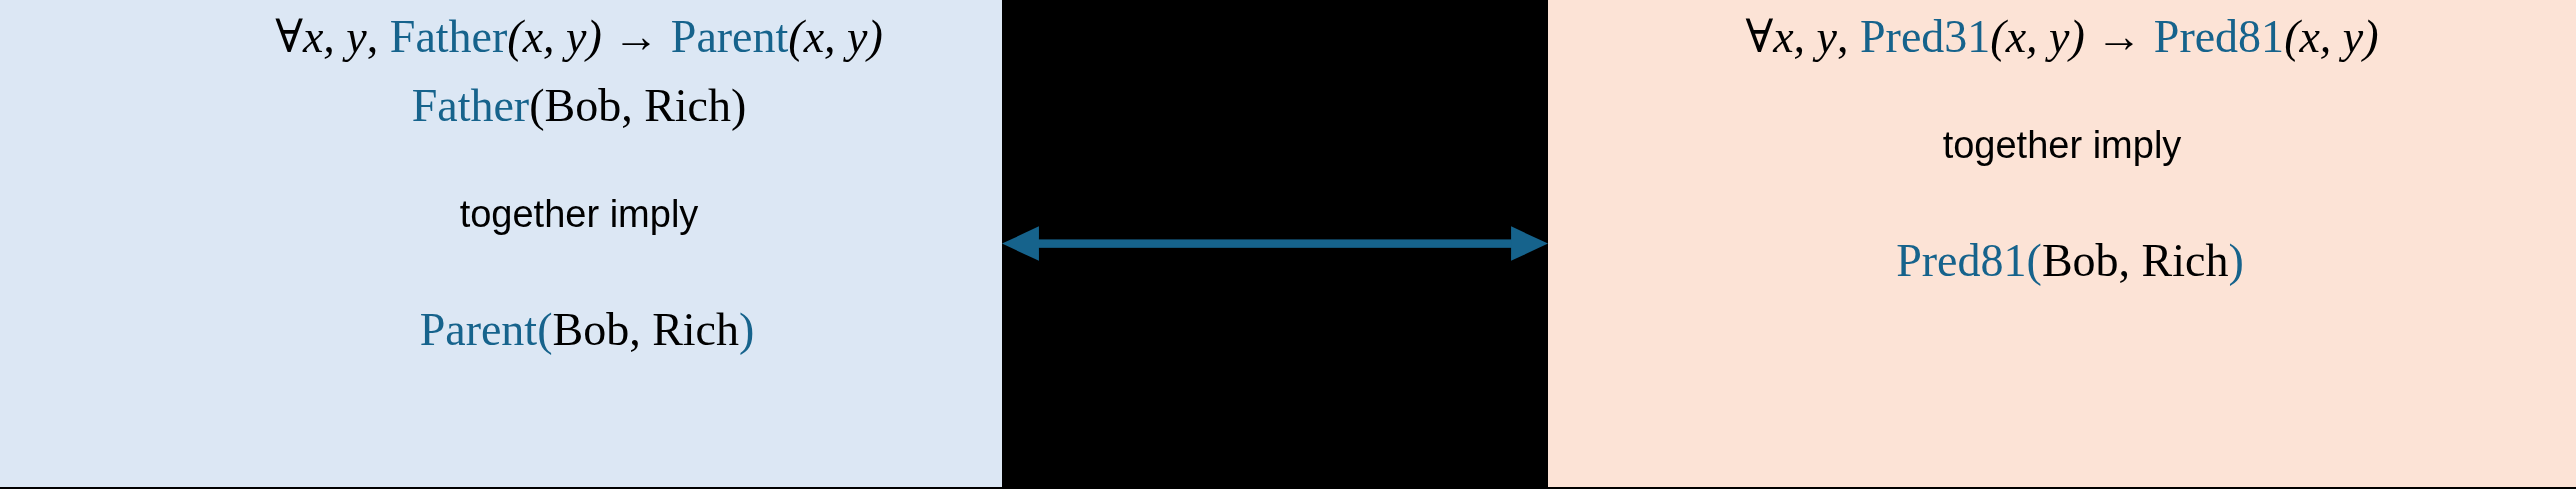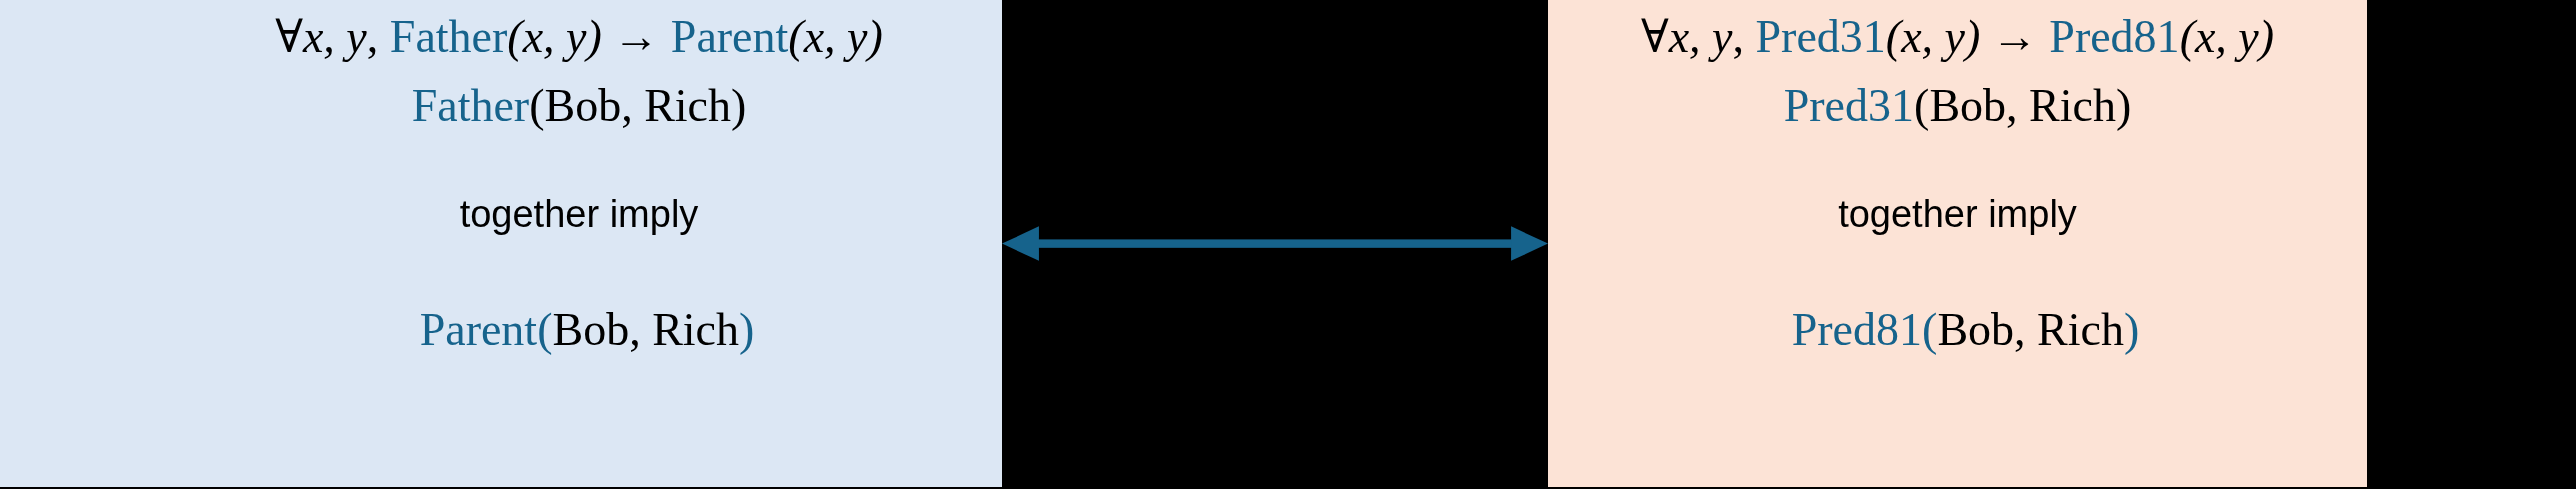--- a/index.html
+++ b/index.html
@@ -26,21 +26,21 @@
     justify-content: flex-start;
     box-sizing: border-box;
   }
   #panel-left {
     left: 0;
     width: 1158px;
     background: #DCE7F4;
   }
   #panel-right {
     left: 1548px;
-    width: 819px;
+    width: 1028px;
     background: #FCE3D6;
   }
 
   
   #center-band {
     position: absolute;
     left: 1002px;
     top: 0;
     width: 546px;
     height: 487px;
@@ -137,23 +137,20 @@
     <polygon points="0,29.5 48,7 48,52" fill="#16638C"></polygon>
     <polygon points="710,29.5 662,7 662,52" fill="#16638C"></polygon>
   </svg>
 
   <div class="panel" id="panel-right">
 
     <div class="line rule-line math">
       <span class="op">∀</span><span class="var">x, y</span><span class="op">,</span>&nbsp;<span class="pred">Pred31</span><span class="var paren">(x, y)</span>&nbsp;<span class="op">→</span>&nbsp;<span class="pred">Pred81</span><span class="var paren">(x, y)</span>
     </div>
 
-    <div class="line fact-line math">
-      <span class="pred">Pred31</span><span class="paren">(</span><span class="term">Bob, Rich</span><span class="paren">)</span>
-    </div>
 
     <div class="line imply-line">together imply</div>
 
     <div class="spacer-gap"></div>
 
     <div class="line concl-line math">
       <span class="pred">Pred81</span><span class="paren-accent">(</span><span class="term">Bob, Rich</span><span class="paren-accent">)</span>
     </div>
 
   </div>

